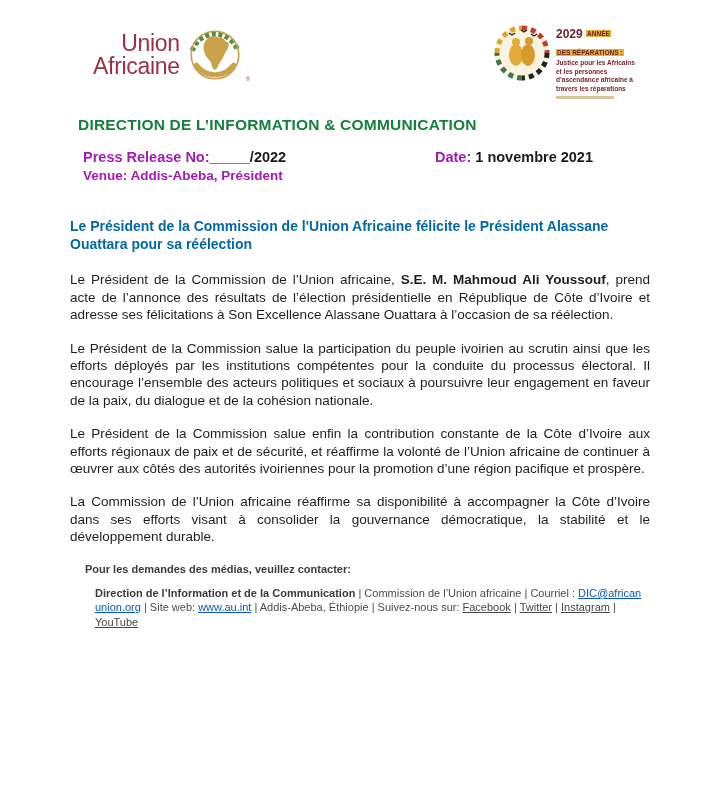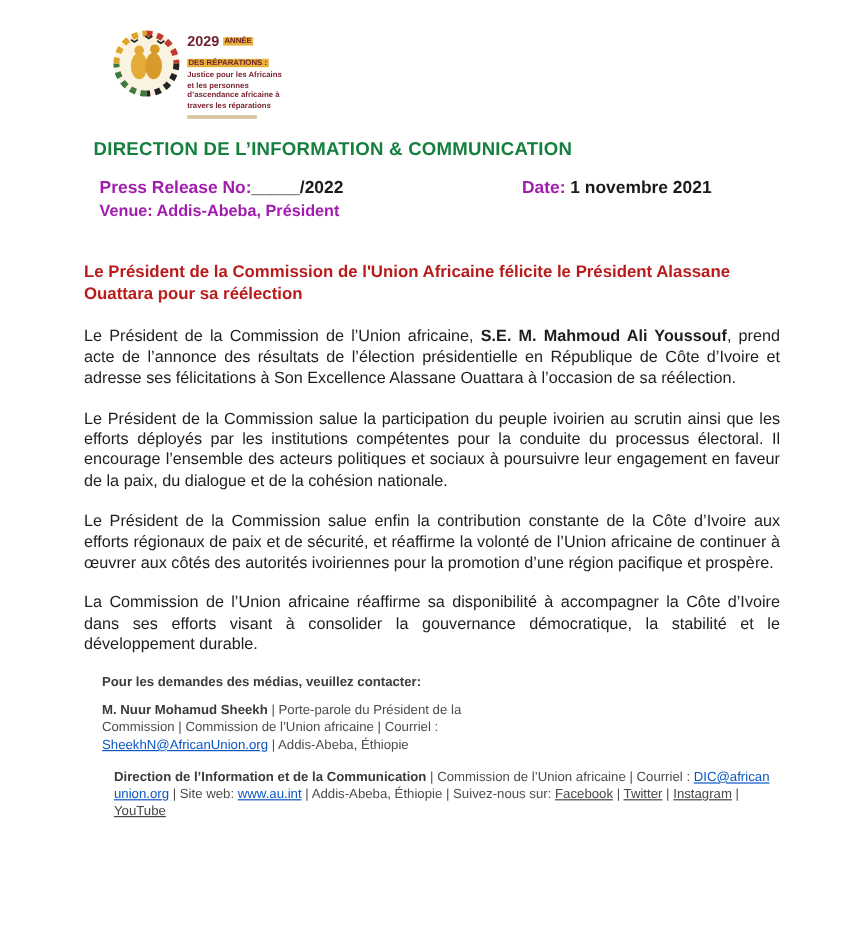--- a/index.html
+++ b/index.html
@@ -54,39 +54,53 @@
 
   
   .meta { margin: 15px 0 0 83px; position: relative; font-size: 14.5px; }
   .muted-bold { color: #a21caf; font-weight: bold; }
   .dark-bold { color: #1a1a1a; font-weight: bold; }
   .meta-date { position: absolute; left: 352px; top: 0; white-space: nowrap; }
   .venue { font-size: 13.5px; margin-top: 3px; }
 
   
   .content { margin: 34px 70px 0 70px; width: 580px; font-size: 13.5px; }
-  .title { font-size: 14px; font-weight: bold; color: #b91c1c; margin: 0 0 18px 0; line-height: 1.3; }
+  .title { font-size: 14px; font-weight: bold; color: #0369a1; margin: 0 0 18px 0; line-height: 1.3; }
   .content p { margin: 0 0 16px 0; line-height: 1.29; text-align: justify; }
 
   
   .doc-footer { margin: 12px 80px 0 85px; font-size: 11px; color: #4c4c4c; line-height: 1.3; }
   .media-heading { font-weight: bold; color: #3c3c3c; margin: 0 0 9px 0; }
   .doc-footer b { color: #3a3a3a; }
   .contact-block { width: 362px; margin: 0 0 13px 0; }
   .dic-block { width: 548px; margin: 10px; }
   a.link { color: #0b57c2; text-decoration: underline; cursor: pointer; }
   a.social { color: #474747; text-decoration: underline; cursor: pointer; }
 </style>
 </head>
 <body>
 
 <div class="page">
 
   <div class="masthead">
 
+    <div class="au-logo">
+      <div class="au-logo-text">
+        <span>Union</span>
+        <span>Africaine</span>
+      </div>
+      <svg width="62" height="62" viewBox="0 0 60 60">
+        <path d="M8 26 A23 23 0 0 1 52 26" stroke="#4f8f45" stroke-width="5" fill="none" stroke-dasharray="4 2.5"></path>
+        <circle cx="30" cy="30" r="23" fill="none" stroke="#c9a24b" stroke-width="1.6"></circle>
+        <path d="M12 40 Q18 48 28 49" stroke="#c9a24b" stroke-width="5" fill="none" stroke-linecap="round"></path>
+        <path d="M48 40 Q42 48 32 49" stroke="#c9a24b" stroke-width="5" fill="none" stroke-linecap="round"></path>
+        <path d="M24 13 C26 11 31 11 33 13 C36 12 39 14 40 17 C43 17 44 19 43 22 C42 25 40 27 39 30 C37 34 35 37 33 40 C32 43 31 45 29 44 C27 43 27 40 26 37 C24 34 21 32 20 28 C18 24 19 19 21 16 Z" fill="#c9a24b"></path>
+      </svg>
+      <span class="au-reg">®</span>
+    </div>
 
     <div class="theme-logo">
       <svg width="58" height="58" viewBox="0 0 58 58">
         <circle cx="29" cy="29" r="27" fill="#faf3e2"></circle>
         <path d="M29 4 A25 25 0 0 1 54 29" stroke="#c23a2f" stroke-width="5" fill="none" stroke-dasharray="5 4"></path>
         <path d="M54 29 A25 25 0 0 1 29 54" stroke="#222222" stroke-width="5" fill="none" stroke-dasharray="5 4"></path>
         <path d="M29 54 A25 25 0 0 1 4 29" stroke="#3c7a3f" stroke-width="5" fill="none" stroke-dasharray="5 4"></path>
         <path d="M4 29 A25 25 0 0 1 29 4" stroke="#e0a526" stroke-width="5" fill="none" stroke-dasharray="5 4"></path>
         <ellipse cx="23" cy="31" rx="7" ry="11" fill="#e5ab38"></ellipse>
         <ellipse cx="35" cy="31" rx="7" ry="11" fill="#d89a2b"></ellipse>
@@ -128,22 +142,19 @@
     <h2 class="title">Le Président de la Commission de l'Union Africaine félicite le Président Alassane Ouattara pour sa réélection</h2>
     <p><span>Le Président de la Commission de l’Union africaine, </span><b>S.E. M. Mahmoud Ali Youssouf</b><span>, prend acte de l’annonce des résultats de l’élection présidentielle en République de Côte d’Ivoire et adresse ses félicitations à Son Excellence Alassane Ouattara à l’occasion de sa réélection.</span></p>
     <p>Le Président de la Commission salue la participation du peuple ivoirien au scrutin ainsi que les efforts déployés par les institutions compétentes pour la conduite du processus électoral. Il encourage l’ensemble des acteurs politiques et sociaux à poursuivre leur engagement en faveur de la paix, du dialogue et de la cohésion nationale.</p>
     <p>Le Président de la Commission salue enfin la contribution constante de la Côte d’Ivoire aux efforts régionaux de paix et de sécurité, et réaffirme la volonté de l’Union africaine de continuer à œuvrer aux côtés des autorités ivoiriennes pour la promotion d’une région pacifique et prospère.</p>
     <p>La Commission de l’Union africaine réaffirme sa disponibilité à accompagner la Côte d’Ivoire dans ses efforts visant à consolider la gouvernance démocratique, la stabilité et le développement durable.</p>
   </div>
 
   <div class="doc-footer">
     <div class="media-heading">Pour les demandes des médias, veuillez contacter:</div>
 
-    <p class="contact-block">
-      <b>M. Nuur Mohamud Sheekh</b><span> | Porte-parole du Président de la Commission | Commission de l’Union africaine | Courriel : </span><a class="link">SheekhN@AfricanUnion.org</a><span> | Addis-Abeba, Éthiopie</span>
-    </p>
 
     <p class="dic-block">
       <b>Direction de l’Information et de la Communication</b><span> | Commission de l’Union africaine | Courriel : </span><a class="link">DIC@african union.org</a><span> | Site web: </span><a class="link">www.au.int</a><span> | Addis-Abeba, Éthiopie | Suivez-nous sur: </span><a class="social">Facebook</a><span> | </span><a class="social">Twitter</a><span> | </span><a class="social">Instagram</a><span> | </span><a class="social">YouTube</a>
     </p>
   </div>
 
 </div>
 
 </body></html>

